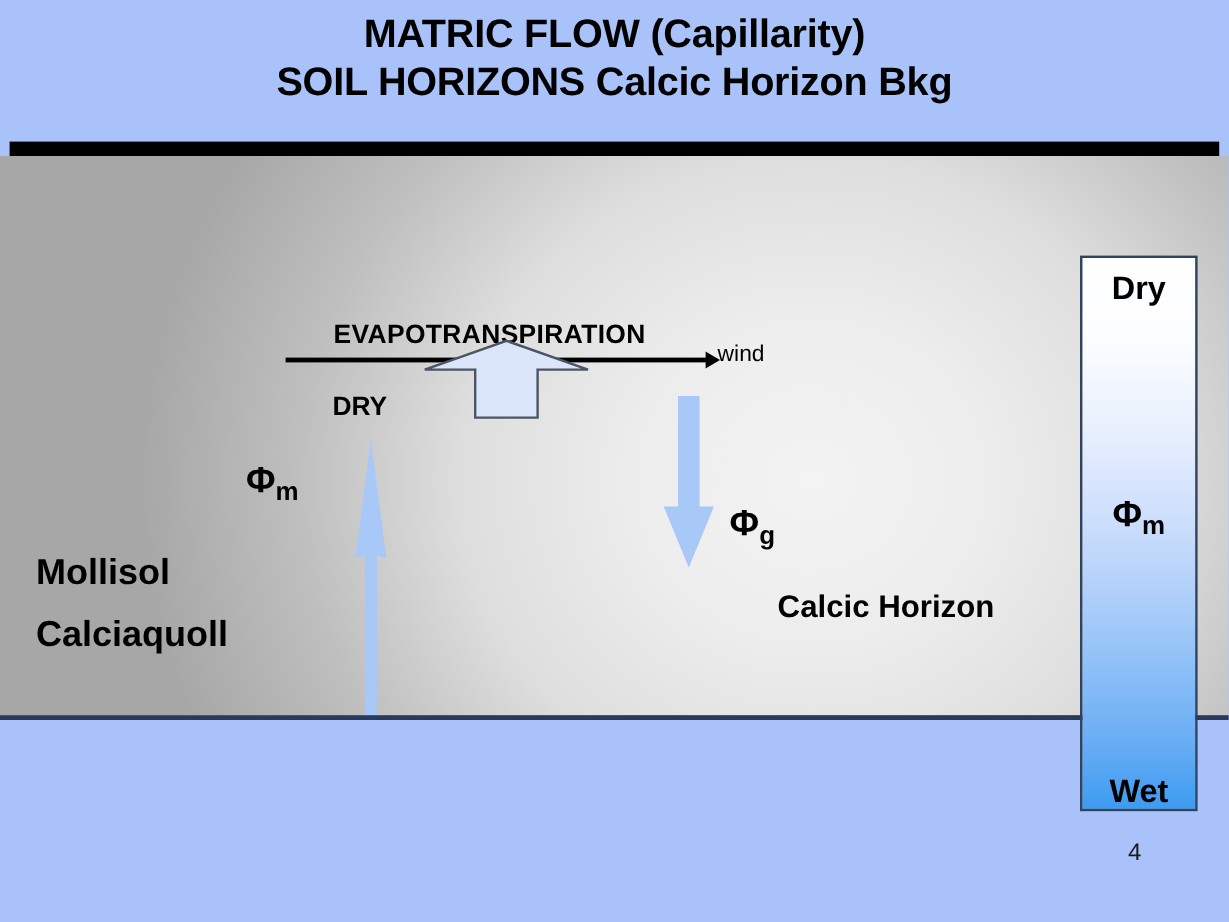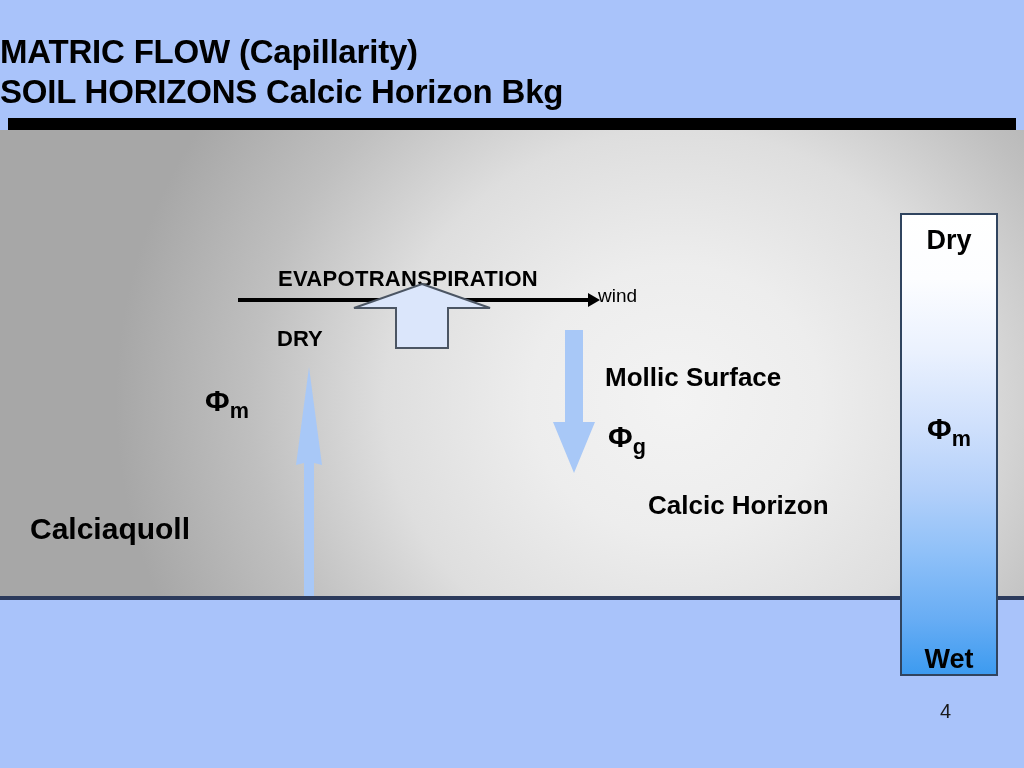--- a/index.html
+++ b/index.html
@@ -17,26 +17,26 @@
     width: 1024px;
     height: 768px;
     background: #a9c3fa;
   }
 
   
   #title-block {
     position: absolute;
     left: 0; top: 8px;
     width: 1024px;
+    text-align: center;
     color: #000;
     font-weight: bold;
     font-size: 33px;
     line-height: 40px;
     letter-spacing: -0.2px;
-    margin-top: 24px;
   }
   #title-line1, #title-line2 { display: block; white-space: nowrap; }
 
   
   #title-rule {
     position: absolute;
     left: 8px; top: 118px;
     width: 1008px; height: 12px;
     background: #000000;
   }
@@ -202,24 +202,24 @@
       <polygon points="13,0 31,0 31,92 43,92 22,143 1,92 13,92" fill="#a8c8f7"></polygon>
     </svg>
 
     <svg id="water-table-symbol" viewBox="0 0 58 56">
       <polygon points="2,3 56,3 29,54" fill="#a8c8f7" stroke="#111827" stroke-width="3"></polygon>
     </svg>
 
     <div class="left-text" id="phi-m-left">
       <span>Φ</span><span class="sub">m</span>
     </div>
+    <div class="left-text" id="soil-order">Mollisol</div>
     <div class="left-text" id="soil-subgroup">Calciaquoll</div>
     <div class="left-text" id="et-ratio">ET&gt;I</div>
 
-    <div class="right-text" id="mollic-surface-label">Mollic Surface</div>
     <div class="right-text" id="phi-g-right">
       <span>Φ</span><span class="sub">g</span>
     </div>
     <div class="right-text" id="calcic-horizon-label">Calcic Horizon</div>
     <div class="right-text" id="gley-calcic-label">Gley-calcic</div>
   </div>
 
   <div id="water-zone"></div>
 
   <div id="moisture-bar">

